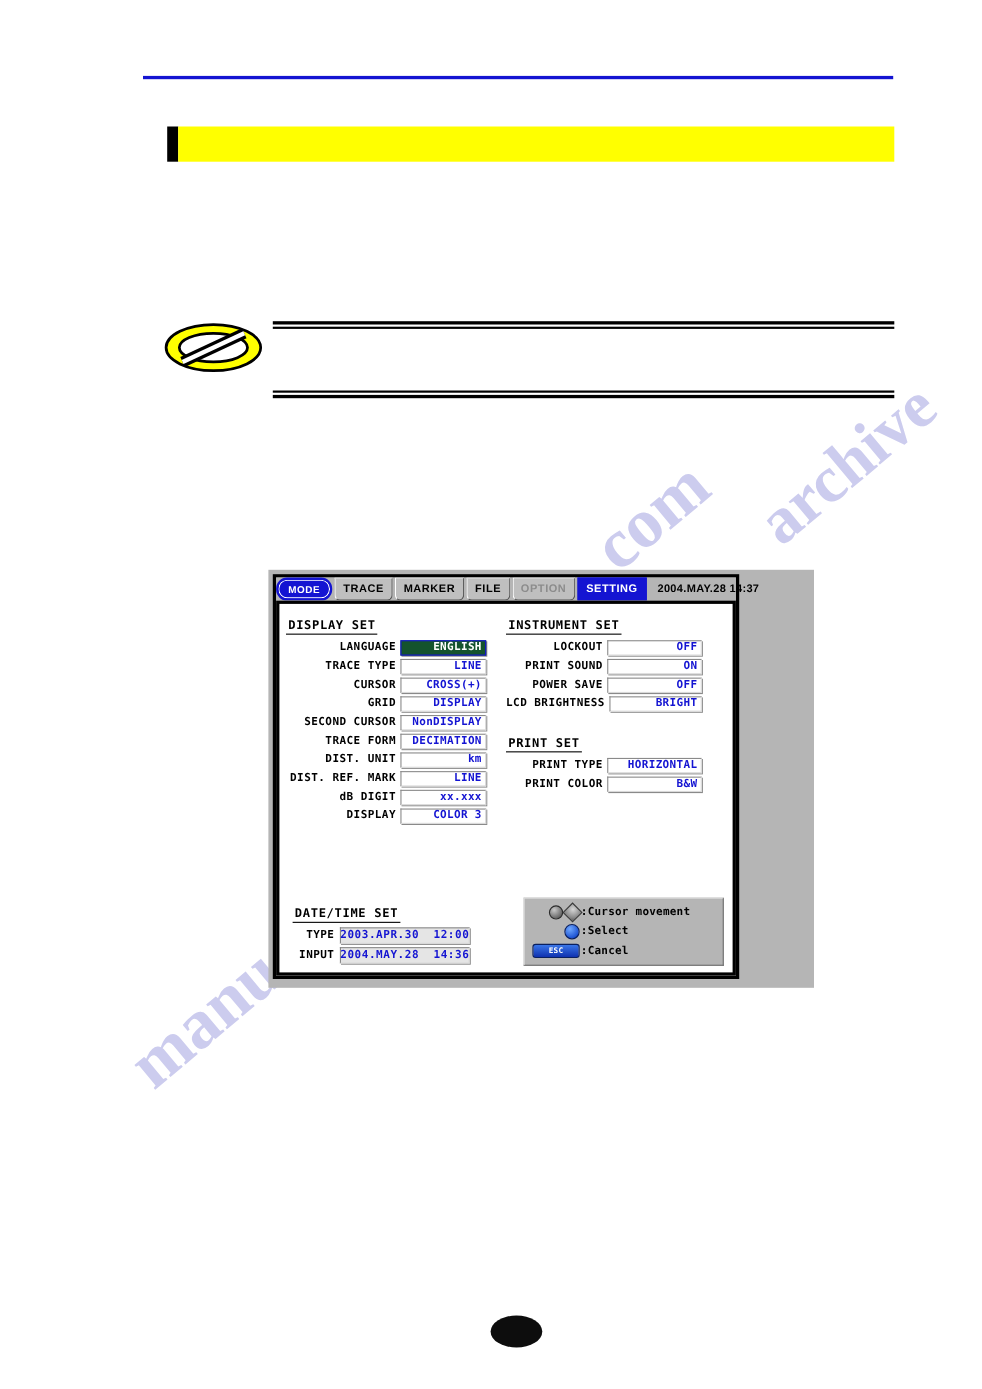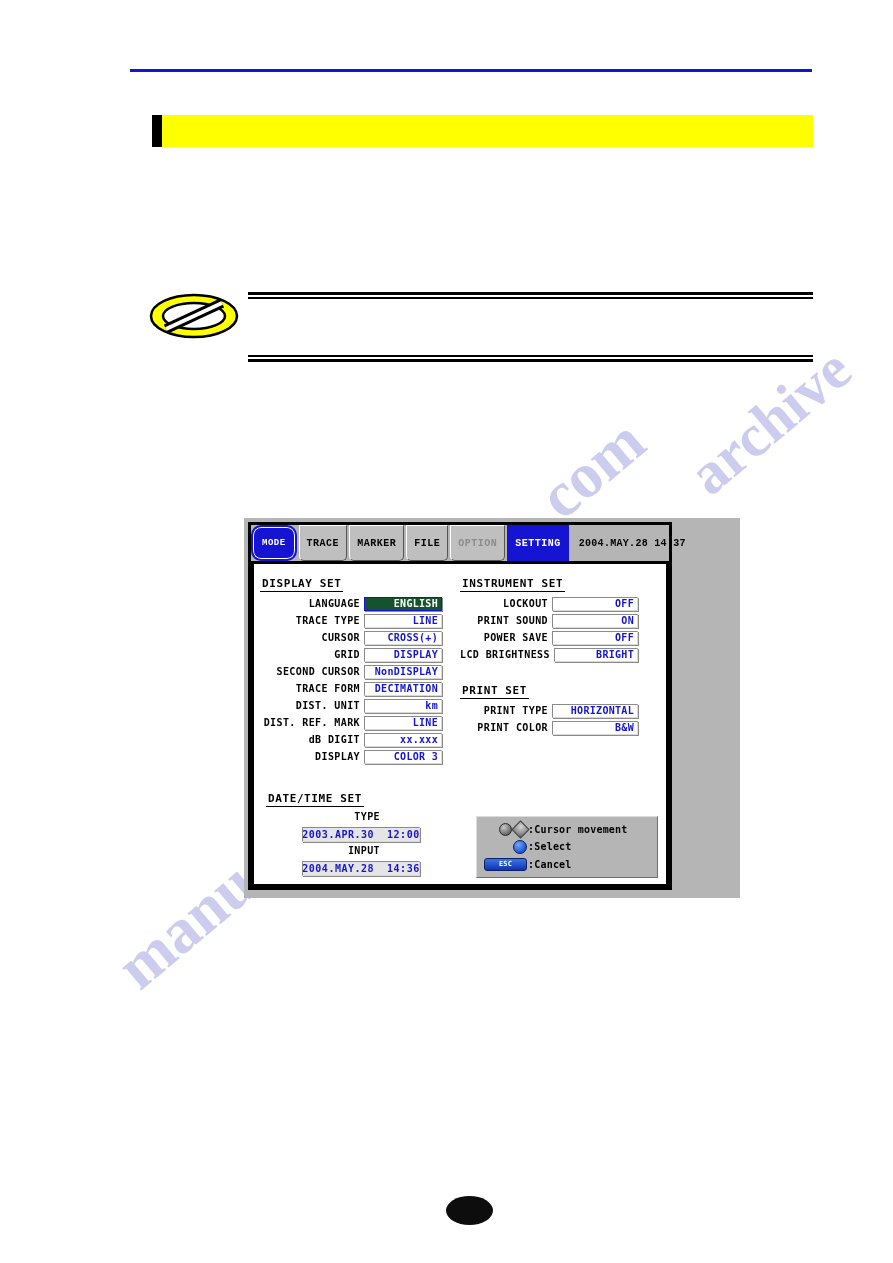--- a/index.html
+++ b/index.html
@@ -140,26 +140,26 @@
     width: 100%;
     height: 100%;
     background: #b5b5b5;
     box-sizing: border-box;
     display: flex;
     flex-direction: column;
   }
 
   
   .tabbar {
-    height: 36px;
+    height: 21px;
     display: flex;
     align-items: stretch;
     background: #b5b5b5;
     flex: 0 0 auto;
-    font-family: Liberation Mono, monospace;
+    font-family: Liberation Sans, sans-serif;
   }
   .tab {
     margin-right: 2px;
     padding: 0 7px;
     display: flex;
     align-items: center;
     justify-content: center;
     font-size: 10px;
     font-weight: bold;
     letter-spacing: 0.5px;
@@ -323,21 +323,20 @@
     position: absolute;
     left: 12px;
     bottom: 8px;
     width: 190px;
   }
   .dt-rows { display: flex; flex-direction: column; gap: 3px; }
   .dt-row {
     display: flex;
     align-items: center;
     gap: 5px;
-    flex-direction: column;
   }
   .dt-row .lbl {
     font-size: 10px;
     font-weight: bold;
     width: 38px;
     text-align: right;
     letter-spacing: 0.4px;
   }
   .dt-row .val {
     width: 118px;

